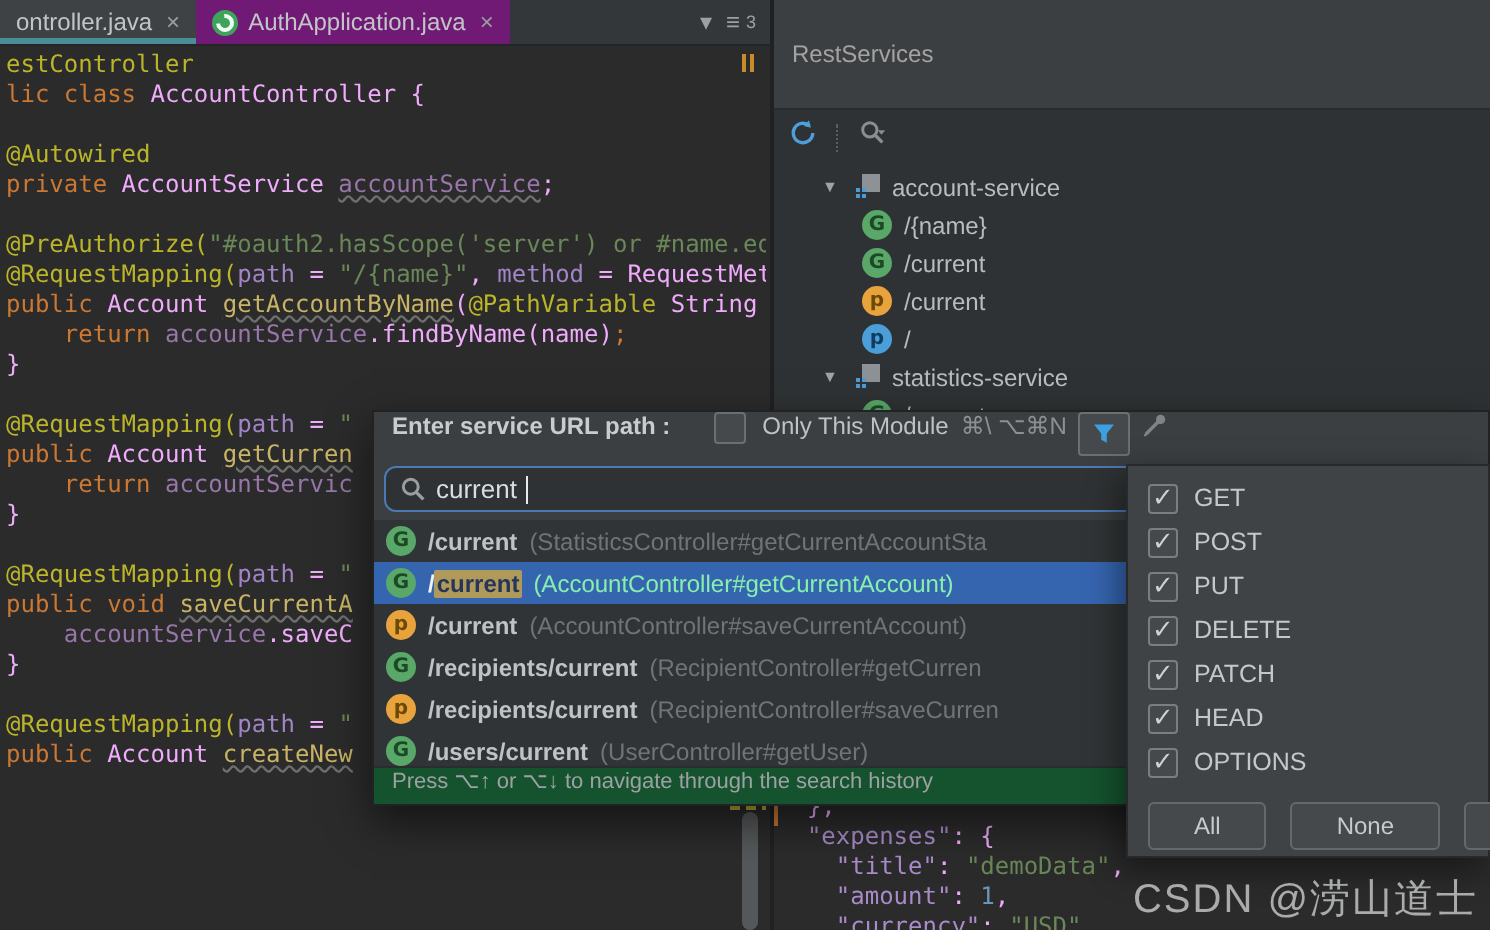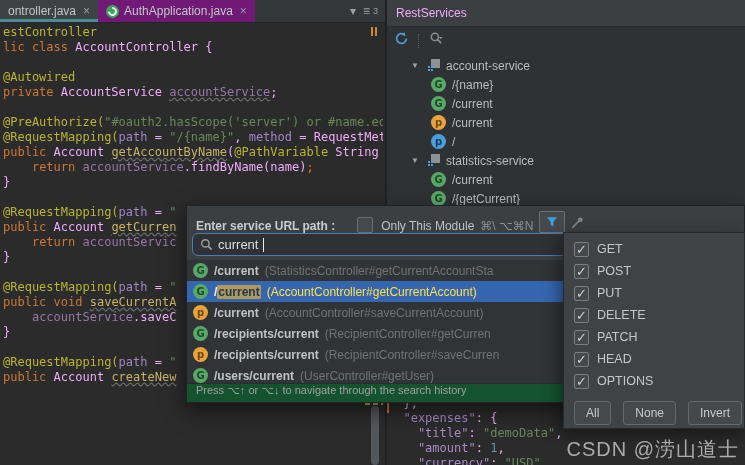--- a/index.html
+++ b/index.html
@@ -37,21 +37,21 @@
   .sg-num{color:#6897BB;}
   .pause-ic{position:absolute;left:371px;top:27px;width:2px;height:9px;background:#C98A2B;box-shadow:4px 0 0 #C98A2B;}
   .ed-scroll{position:absolute;left:371px;top:406px;width:8px;height:59px;background:#55585A;border-radius:4px;}
   .warn-dash{position:absolute;left:365px;top:403px;width:18px;height:2px;
     background:repeating-linear-gradient(90deg,#BBA93A 0 5px,transparent 5px 8px);}
 
   
   .rpanel{position:absolute;left:385px;top:0;width:360px;height:465px;background:#2B2B2B;
     border-left:2px solid #1F2123;box-sizing:border-box;}
   .rp-head{height:22px;background:#3C3F41;border-bottom:1px solid #292C2E;display:flex;align-items:center;
-    padding:2px 9px;font-size:12px;color:#f0abfc;}
+    padding:16px 9px;font-size:12px;color:#a3a3a3;}
   .tree-zone{height:183px;background:#2F3234;}
   .rp-tools{height:27px;display:flex;align-items:center;gap:9px;padding:0 7px;}
   .vdots{width:1px;height:14px;border-left:1px dotted #5A5E61;}
   .tree{padding-top:2px;font-size:12px;}
   .tree-row{height:19px;display:flex;align-items:center;gap:6px;color:#B9BCBE;box-sizing:border-box;}
   .tw{width:12px;font-size:8px;color:#A0A3A5;text-align:center;flex:none;}
   .mic{width:15px;height:15px;border-radius:50%;font-size:10px;font-weight:bold;display:flex;
     align-items:center;justify-content:center;flex:none;font-family:"DejaVu Sans",sans-serif;}
   .mic-get{background:#59A869;color:#1D4A24;}
   .mic-post{background:#E8A33D;color:#6B4A07;}
@@ -60,53 +60,53 @@
   .mod-ic::before{content:"";position:absolute;right:0;top:0;width:9px;height:9px;background:#8C9296;}
   .mod-ic::after{content:"";position:absolute;left:1px;bottom:1px;width:2px;height:2px;background:#4B9BD8;
     box-shadow:3px 0 0 #4B9BD8,0 -3px 0 #4B9BD8,3px -3px 0 #4B9BD8;}
   .json-code{position:absolute;left:389px;top:396px;z-index:5;font-family:"DejaVu Sans Mono","Liberation Mono",monospace;
     font-size:12px;line-height:15px;}
   .gutter-mark{position:absolute;left:387px;top:399px;width:2px;height:14px;background:#CC7832;z-index:6;}
 
   
   .popup{position:absolute;left:186px;top:205px;width:559px;height:198px;z-index:10;background:#3C3F41;
     border:1px solid #202224;box-shadow:0 8px 20px rgba(0,0,0,.55);box-sizing:border-box;}
-  .pp-head{height:27px;display:flex;align-items:flex-end;padding:0 9px;}
+  .pp-head{height:27px;display:flex;align-items:flex-start;padding:0 9px;}
   .pp-title{font-weight:bold;font-size:12px;color:#C9CCCE;margin-right:14px;}
   .pp-cb{width:14px;height:14px;background:#45494C;border:1px solid #6B6F72;border-radius:2px;flex:none;margin-left:8px;}
   .pp-mod{font-size:12px;color:#BFC2C4;margin-left:8px;white-space:nowrap;}
   .pp-short{font-size:12px;color:#8C9093;margin-left:6px;white-space:nowrap;}
   .flt-btn{width:24px;height:20px;border:1px solid #6B6F72;border-radius:2px;background:#45494C;
     display:flex;align-items:center;justify-content:center;margin-left:6px;flex:none;}
   .pin{margin-left:6px;flex:none;opacity:.85;}
   .sbox{margin:0 0 0 5px;width:427px;height:23px;background:#2F3234;border:1px solid #4B7BB5;border-radius:6px;
     display:flex;align-items:center;padding:0 7px;gap:5px;box-sizing:border-box;}
   .stext{font-size:13px;color:#DADCDE;}
   .caret{width:1px;height:14px;background:#E8EAEC;display:inline-block;}
   .results{margin-top:4px;background:#313436;height:126px;overflow:hidden;}
   .res-row{height:21px;display:flex;align-items:center;gap:6px;padding-left:6px;font-size:12px;
     white-space:nowrap;overflow:hidden;}
   .rpath{font-weight:bold;color:#BFC3C5;}
   .rdet{color:#6F7478;}
   .res-row.sel{background:#3665B0;}
   .res-row.sel .rpath{color:#F0F2F4;}
-  .res-row.sel .rdet{color:#fde047;}
+  .res-row.sel .rdet{color:#86efac;}
   .hl{background:#B09A5A;color:#25355C;padding:0 1px;border-radius:1px;}
   .pp-foot{position:absolute;left:0;right:0;bottom:0;height:18px;background:#14532d;border-top:1px solid #2A2D2F;
     font-size:11px;color:#9DA1A4;display:flex;align-items:flex-start;padding-left:9px;}
 
   
   .fdrop{position:absolute;left:563px;top:232px;width:182px;height:197px;background:#3F4345;
     border:1px solid #27292B;box-shadow:-3px 5px 16px rgba(0,0,0,.45);z-index:20;box-sizing:border-box;padding-top:5px;}
   .m-row{height:22px;display:flex;align-items:center;gap:8px;padding-left:10px;font-size:12.5px;color:#C5C8CA;}
   .cb{width:15px;height:15px;background:#45494C;border:1px solid #7A7E81;border-radius:2px;display:flex;
     align-items:center;justify-content:center;font-size:13px;color:#CDD1D4;flex:none;box-sizing:border-box;}
   .fbtns{display:flex;gap:12px;padding:9px 0 0 10px;}
   .fbtn{background:#45494C;border:1px solid #66696B;border-radius:3px;color:#C7CACC;font-size:12px;height:24px;
-    padding:0 11px;font-family:inherit;}
+    padding:0 22px;font-family:inherit;}
 
   .watermark{position:absolute;right:6px;bottom:2px;z-index:30;font-size:20px;color:rgba(205,208,210,.78);letter-spacing:1px;}
 </style>
 </head>
 <body>
 
 <div class="screen">
 
   <div class="tabbar">
     <div class="tab first">

